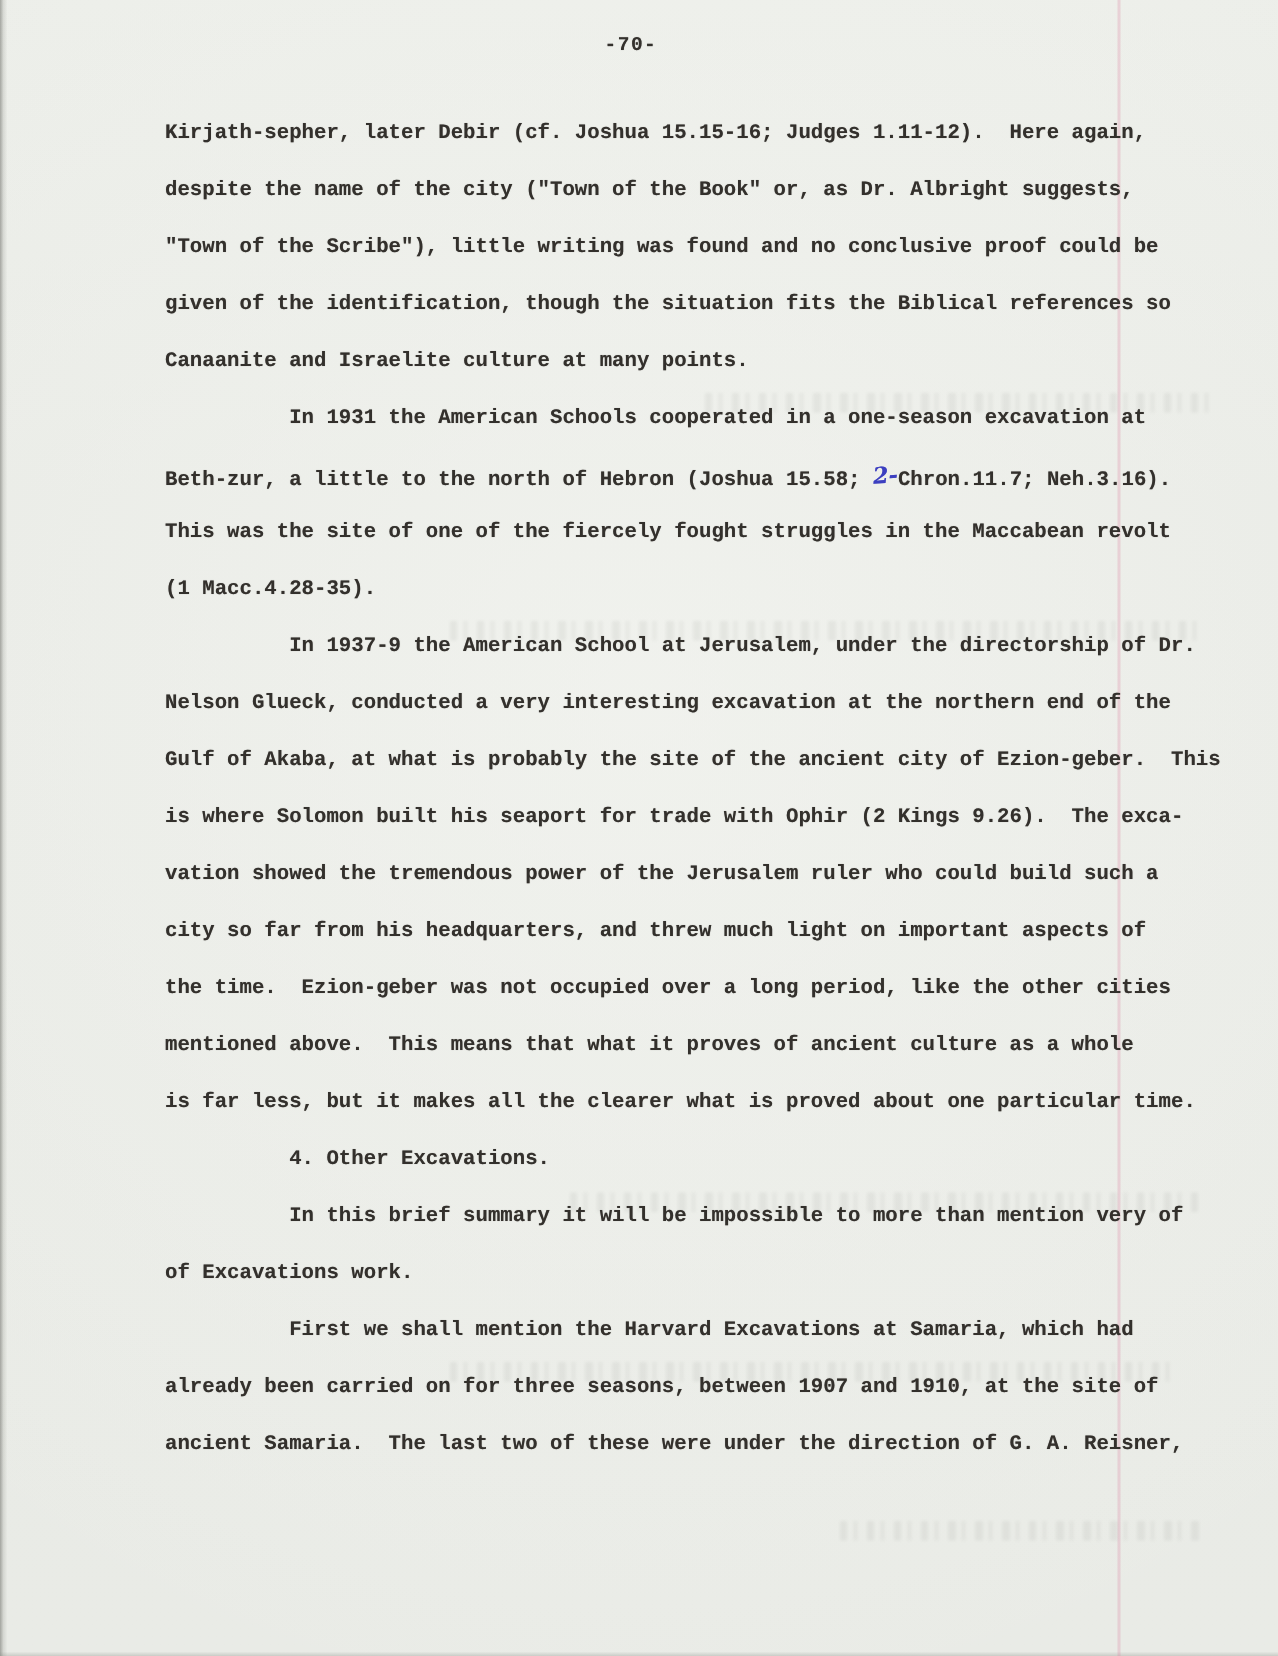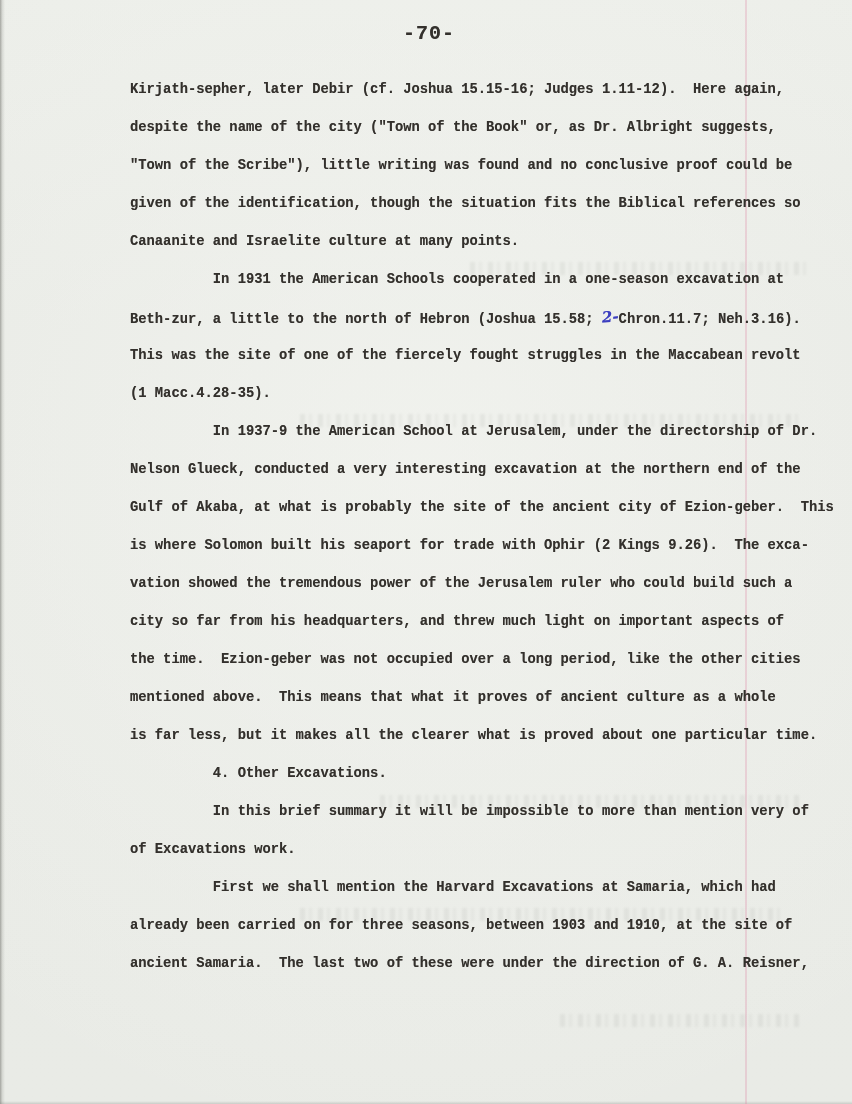--- a/index.html
+++ b/index.html
@@ -37,42 +37,41 @@
   .binder-line {
     position: absolute;
     left: 745px; top: 0;
     width: 2px; height: 1104px;
     background: rgba(221, 125, 160, 0.26);
   }
   .page-number {
     position: absolute;
     left: 403px;
     top: 22px;
-    font-size: 20px;
+    font-size: 13px;
     font-weight: bold;
     letter-spacing: 1px;
     color: #34312d;
     text-shadow: 0 0 0.5px rgba(52,49,45,0.55);
     text-align: right;
   }
   .text-block {
     position: absolute;
     left: 110px;
     top: 71px;
     width: 724px;
   }
   .line {
     font-size: 13.8px;
     font-weight: bold;
     line-height: 38px;
     height: 38px;
     white-space: pre;
     color: #33302c;
     text-shadow: 0 0 0.5px rgba(51,48,44,0.5);
-    margin-left: 20px;
   }
   .ink {
     font-family: "DejaVu Serif", serif;
     font-style: italic;
     font-weight: bold;
     color: #3c3fc0;
     font-size: 15px;
     display: inline-block;
     transform: rotate(-4deg) translateY(-1px);
     text-shadow: 0 0 0.4px rgba(60,63,192,0.6);
@@ -129,17 +128,17 @@
     <div class="line">is where Solomon built his seaport for trade with Ophir (2 Kings 9.26).  The exca-</div>
     <div class="line">vation showed the tremendous power of the Jerusalem ruler who could build such a</div>
     <div class="line">city so far from his headquarters, and threw much light on important aspects of</div>
     <div class="line">the time.  Ezion-geber was not occupied over a long period, like the other cities</div>
     <div class="line">mentioned above.  This means that what it proves of ancient culture as a whole</div>
     <div class="line">is far less, but it makes all the clearer what is proved about one particular time.</div>
     <div class="line">          4. Other Excavations.</div>
     <div class="line">          In this brief summary it will be impossible to more than mention very of</div>
     <div class="line">of Excavations work.</div>
     <div class="line">          First we shall mention the Harvard Excavations at Samaria, which had</div>
-    <div class="line">already been carried on for three seasons, between 1903 and 1910, at the site of</div>
+    <div class="line">already been carried on for three seasons, between 1907 and 1910, at the site of</div>
     <div class="line">ancient Samaria.  The last two of these were under the direction of G. A. Reisner,</div>
   </div>
 
 </div>
 
 </body></html>

